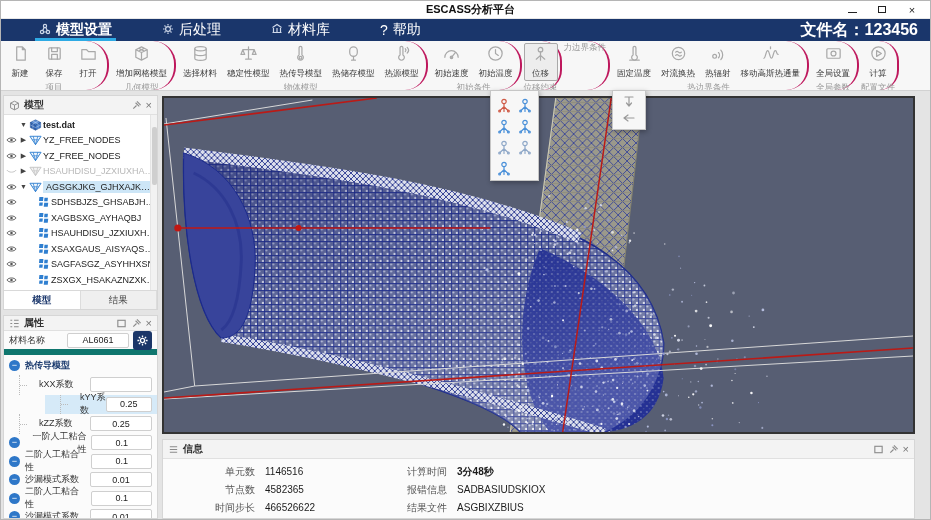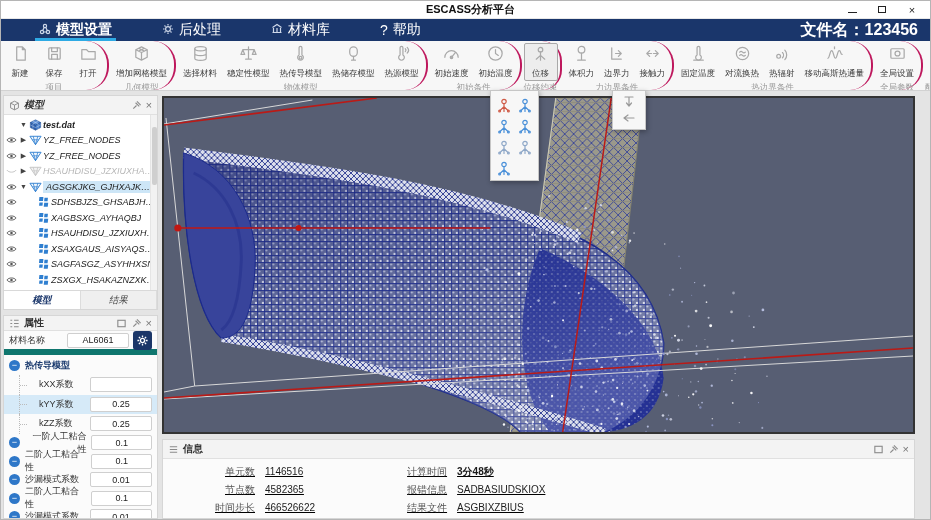--- a/index.html
+++ b/index.html
@@ -36,21 +36,21 @@
   
   .app-body { display:flex; height:430px; background:#e4e4e4; }
   .sidebar { width:159px; display:flex; flex-direction:column; padding:4px 2px 2px 2px; gap:5px; }
   .panel { background:#fbfbfb; border:1px solid #d6d6d6; display:flex; flex-direction:column; overflow:hidden; }
   .phead { height:19px; background:#f3f3f3; border-bottom:1px solid #e0e0e0; display:flex; align-items:center; gap:4px; padding:0 5px; }
   .phead .ptitle { font-size:10px; font-weight:bold; color:#333; }
   .phead .sp { flex:1; }
   .phead svg { width:11px; height:11px; stroke:#8a8a8a; fill:none; stroke-width:1.2; }
   .phx { font-size:11px; color:#777; cursor:pointer; line-height:1; }
 
-  .model-panel { height:215px;font-style:italic; }
+  .model-panel { height:215px; }
   .tree { flex:1; position:relative; overflow:hidden; background:#fff; padding-top:2px; }
   .trow { height:15.5px; display:flex; align-items:center; font-size:9px; color:#222; white-space:nowrap; cursor:pointer; }
   .trow .gut { width:15px; display:flex; justify-content:center; flex:none; }
   .trow .gut svg { width:11px; height:8px; }
   .trow .tw { width:9px; font-size:7px; color:#444; flex:none; text-align:center; }
   .trow .ticn { width:15px; display:flex; justify-content:center; flex:none; }
   .trow .ticn svg { width:13px; height:12px; }
   .trow .lbl { overflow:hidden; text-overflow:ellipsis; }
   .trow.root .lbl { font-weight:bold; }
   .trow.sel .lbl { background:#cde6f7; padding:1px 3px; }
@@ -67,30 +67,30 @@
   .prow .plab { font-size:9px; color:#333; }
   .pinput { margin-left:auto; width:62px; height:15px; border:1px solid #cfcfcf; background:#fff; font-size:9px; color:#222; display:flex; align-items:center; justify-content:center; border-radius:2px; }
   .gearbtn { width:19px; height:19px; background:#1b3668; border-radius:3px; display:flex; align-items:center; justify-content:center; cursor:pointer; flex:none; }
   .gearbtn svg { width:13px; height:13px; stroke:#fff; fill:none; stroke-width:1.4; }
   .prow.group { height:20px; gap:5px; }
   .prow.group .plab { color:#1a3a6e; font-weight:bold; }
   .minus { width:11px; height:11px; border-radius:50%; background:#2e77c8; color:#fff; font-size:9px; line-height:10px; text-align:center; flex:none; }
   .prow.coef { height:19.5px; }
   .prow.coef .tline { width:20px; height:100%; border-left:1px dotted #bbb; margin-left:10px; position:relative; flex:none; }
   .prow.coef .tline::after { content:""; position:absolute; top:50%; left:0; width:7px; border-top:1px dotted #bbb; }
-  .prow.coef.hl { background:#d6eaf8; }
+  .prow.coef.hl { background:#d6eaf8;margin-left:41px; }
   .prow.param { height:18.5px; gap:5px; }
 
   
   .main { flex:1; display:flex; flex-direction:column; padding:5px 15px 2px 2px; }
   .viewport { height:338px; border:2px solid #333; background:#575e73; position:relative; overflow:hidden; flex:none; cursor:crosshair; }
   .viewport svg.scene { position:absolute; inset:0; width:100%; height:100%; }
   .info-panel { margin-top:5px; flex:1; }
   .info-body { flex:1; display:flex; padding:6px 10px 0 30px; gap:70px; }
-  .icol { display:flex; flex-direction:column; gap:4px;text-decoration:underline; }
+  .icol { display:flex; flex-direction:column; gap:4px; }
   .irow { display:flex; font-size:10px; align-items:baseline; }
   .irow .ilab { width:62px; text-align:right; color:#555; margin-right:10px; }
   .irow .ival { color:#1c1c1c; }
   .irow .ival.b { font-weight:bold; }
 
   
   .dropdown { position:absolute; background:#f7f7f7; border:1px solid #c6c6c6; box-shadow:1px 2px 5px rgba(0,0,0,.3); z-index:20; padding:3px; }
   .dropdown.disp { left:489px; top:89px; width:49px; height:91px; display:grid; grid-template-columns:1fr 1fr; align-content:start; }
   .dropdown.cont { left:611px; top:89px; width:34px; height:40px; display:flex; flex-direction:column; align-items:center; }
   .dd-ic { width:20px; height:21px; display:flex; align-items:center; justify-content:center; cursor:pointer; }
@@ -246,41 +246,20 @@
             <span class="ricon"><svg viewBox="0 0 20 20" xmlns="http://www.w3.org/2000/svg">
                 <circle cx="10" cy="6" r="2.4"></circle>
                 <path d="M10 8.4V12M10 12l-4.5 4M10 12l4.5 4M10 12v5"></path>
               </svg></span>
             <div class="rlabel">位移</div>
           </div>
         </div>
         <div class="rgname">位移约束</div>
       </div>
       <div class="rgroup">
-        <div class="rbtns">
-          <div class="rbtn">
-            <span class="ricon"><svg viewBox="0 0 20 20" xmlns="http://www.w3.org/2000/svg">
-                <circle cx="10" cy="6" r="3.5"></circle>
-                <path d="M10 9.5V17M6 17h8"></path>
-              </svg></span>
-            <div class="rlabel">体积力</div>
-          </div>
-          <div class="rbtn">
-            <span class="ricon"><svg viewBox="0 0 20 20" xmlns="http://www.w3.org/2000/svg">
-                <path d="M5 4v12h10M9 10h6M12 7l3 3-3 3"></path>
-              </svg></span>
-            <div class="rlabel">边界力</div>
-          </div>
-          <div class="rbtn">
-            <span class="ricon"><svg viewBox="0 0 20 20" xmlns="http://www.w3.org/2000/svg">
-                <path d="M4 10h5M7 7l-3 3 3 3M16 10h-5M13 7l3 3-3 3"></path>
-              </svg></span>
-            <div class="rlabel">接触力</div>
-          </div>
-        </div>
         <div class="rgname">力边界条件</div>
       </div>
       <div class="rgroup">
         <div class="rbtns">
           <div class="rbtn">
             <span class="ricon"><svg viewBox="0 0 20 20" xmlns="http://www.w3.org/2000/svg">
                 <path d="M8.5 4a1.5 1.5 0 013 0v7.5a3 3 0 11-3 0z"></path>
                 <path d="M5 17h10"></path>
               </svg></span>
             <div class="rlabel">固定温度</div>

